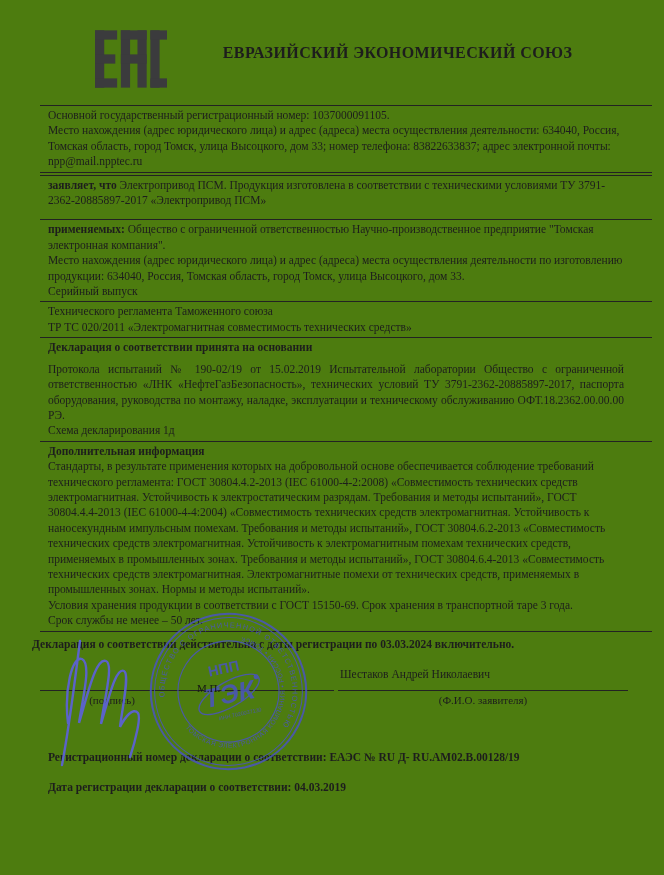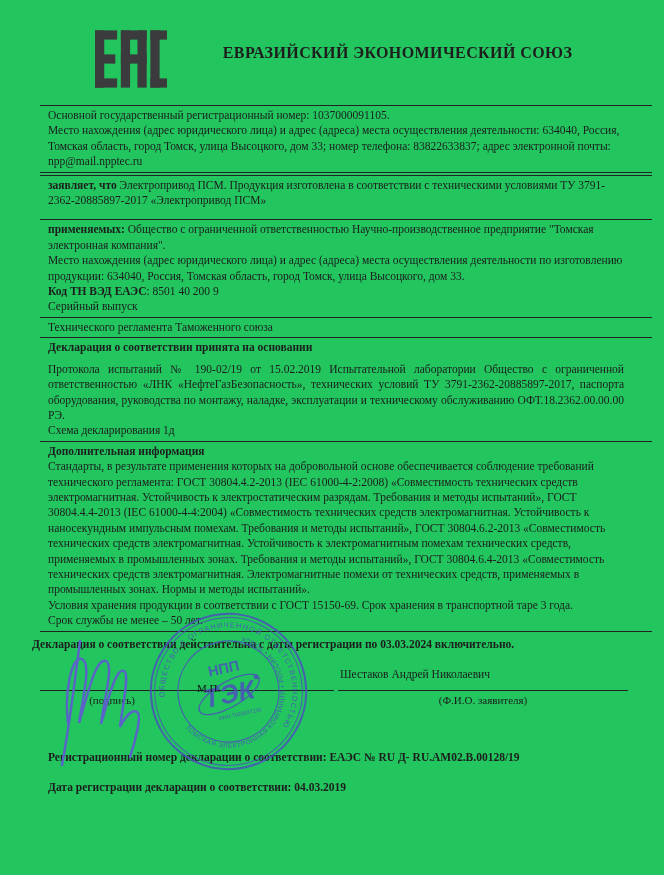--- a/index.html
+++ b/index.html
@@ -1,20 +1,20 @@
 <!DOCTYPE html>
 <html lang="ru"><head>
 <meta charset="utf-8">
 <style>
   html,body{margin:0;padding:0;background:#e8e8e6;}
   .page{
     position:relative;
     width:664px;height:875px;
     margin:0 auto;
-    background:#22c55e;
+    background:#4d7c0f;
     font-family:"Liberation Serif","DejaVu Serif",serif;
     color:#1d1d1d;
     overflow:hidden;
   }
   
   .hdr{display:flex;align-items:flex-start;padding:30px 44px 0 95px;}
   .eac-logo{flex:0 0 auto;}
   .hdr-titles{flex:1;text-align:center;margin:12px 10px 0 18px;
     font-weight:bold;font-size:16px;line-height:1.4;letter-spacing:.4px;}
   
@@ -80,27 +80,27 @@
     <hr class="rule">
 
     <div class="sec gap-b">
       <p><span class="b">заявляет, что</span><span> Электропривод ПСМ. Продукция изготовлена в соответствии с техническими условиями ТУ 3791-2362-20885897-2017 «Электропривод ПСМ»</span></p>
     </div>
     <hr class="rule">
 
     <div class="sec">
       <p><span class="b">применяемых:</span><span> Общество с ограниченной ответственностью Научно-производственное предприятие "Томская электронная компания".</span></p>
       <p>Место нахождения (адрес юридического лица) и адрес (адреса) места осуществления деятельности по изготовлению продукции: 634040, Россия, Томская область, город Томск, улица Высоцкого, дом 33.</p>
-      <p><span class="b">Код ТН ВЭД ЕАЭС</span><span>: 8501 40 200 9</span></p>
       <p>Серийный выпуск</p>
     </div>
     <hr class="rule">
 
     <div class="sec">
       <p>Технического регламента Таможенного союза</p>
+      <p>ТР ТС 020/2011 «Электромагнитная совместимость технических средств»</p>
     </div>
     <hr class="rule">
 
     <div class="sec">
       <p class="b" style="padding-bottom:6px;">Декларация о соответствии принята на основании</p>
       <p class="just">Протокола испытаний № 190-02/19 от  15.02.2019 Испытательной лаборатории Общество с ограниченной ответственностью «ЛНК «НефтеГазБезопасность», технических условий ТУ 3791-2362-20885897-2017, паспорта оборудования, руководства по монтажу, наладке, эксплуатации и техническому обслуживанию ОФТ.18.2362.00.00.00 РЭ.</p>
       <p>Схема декларирования 1д</p>
     </div>
     <hr class="rule">
 

